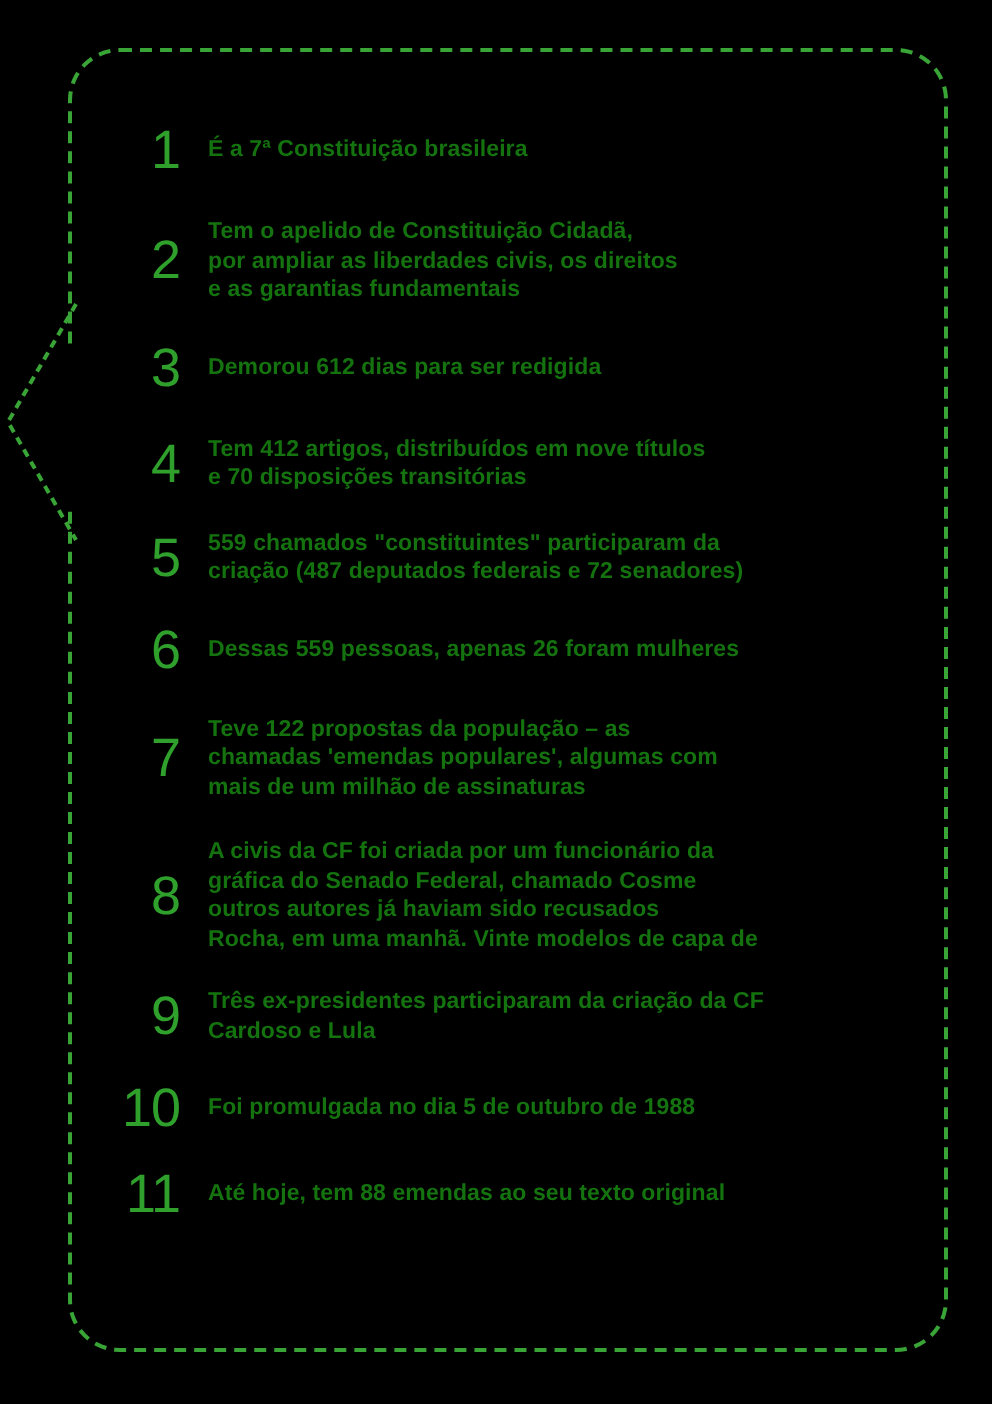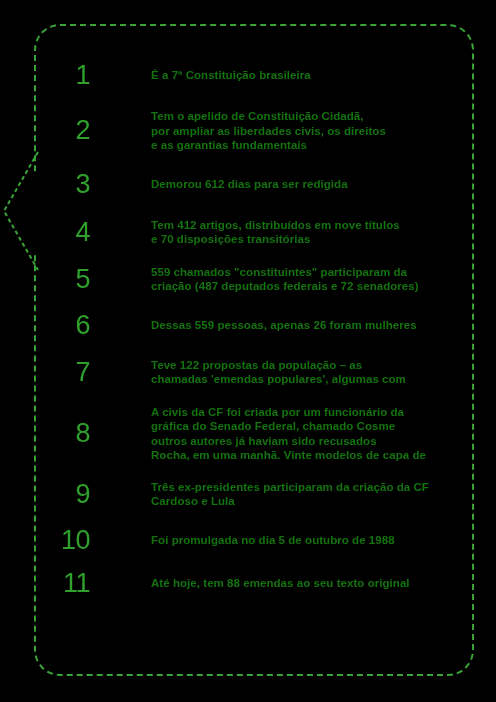--- a/index.html
+++ b/index.html
@@ -81,21 +81,20 @@
     letter-spacing: -0.5px;
   }
 
   .fact-text {
     flex: 1 1 auto;
     font-size: 11.5px;
     line-height: 14.5px;
     font-weight: bold;
     color: #14730f;
     letter-spacing: 0.05px;
-    margin-left: 47px;
   }
 
   .fact-text .line {
     display: block;
     white-space: nowrap;
   }
 
   
   .row-1  { margin-bottom: 20px; }
   .row-2  { margin-bottom: 18px; }
@@ -164,20 +163,21 @@
     <div class="fact-text">
       <span class="line">Dessas 559 pessoas, apenas 26 foram mulheres</span>
     </div>
   </div>
 
   <div class="fact-row row-7">
     <div class="fact-number">7</div>
     <div class="fact-text">
       <span class="line">Teve 122 propostas da população – as</span>
       <span class="line">chamadas 'emendas populares', algumas com</span>
+      <span class="line">mais de um milhão de assinaturas</span>
     </div>
   </div>
 
   <div class="fact-row row-8">
     <div class="fact-number">8</div>
     <div class="fact-text">
       <span class="line">A civis da CF foi criada por um funcionário da</span>
       <span class="line">gráfica do Senado Federal, chamado Cosme</span>
       <span class="line">outros autores já haviam sido recusados</span>
       <span class="line">Rocha, em uma manhã. Vinte modelos de capa de</span>

